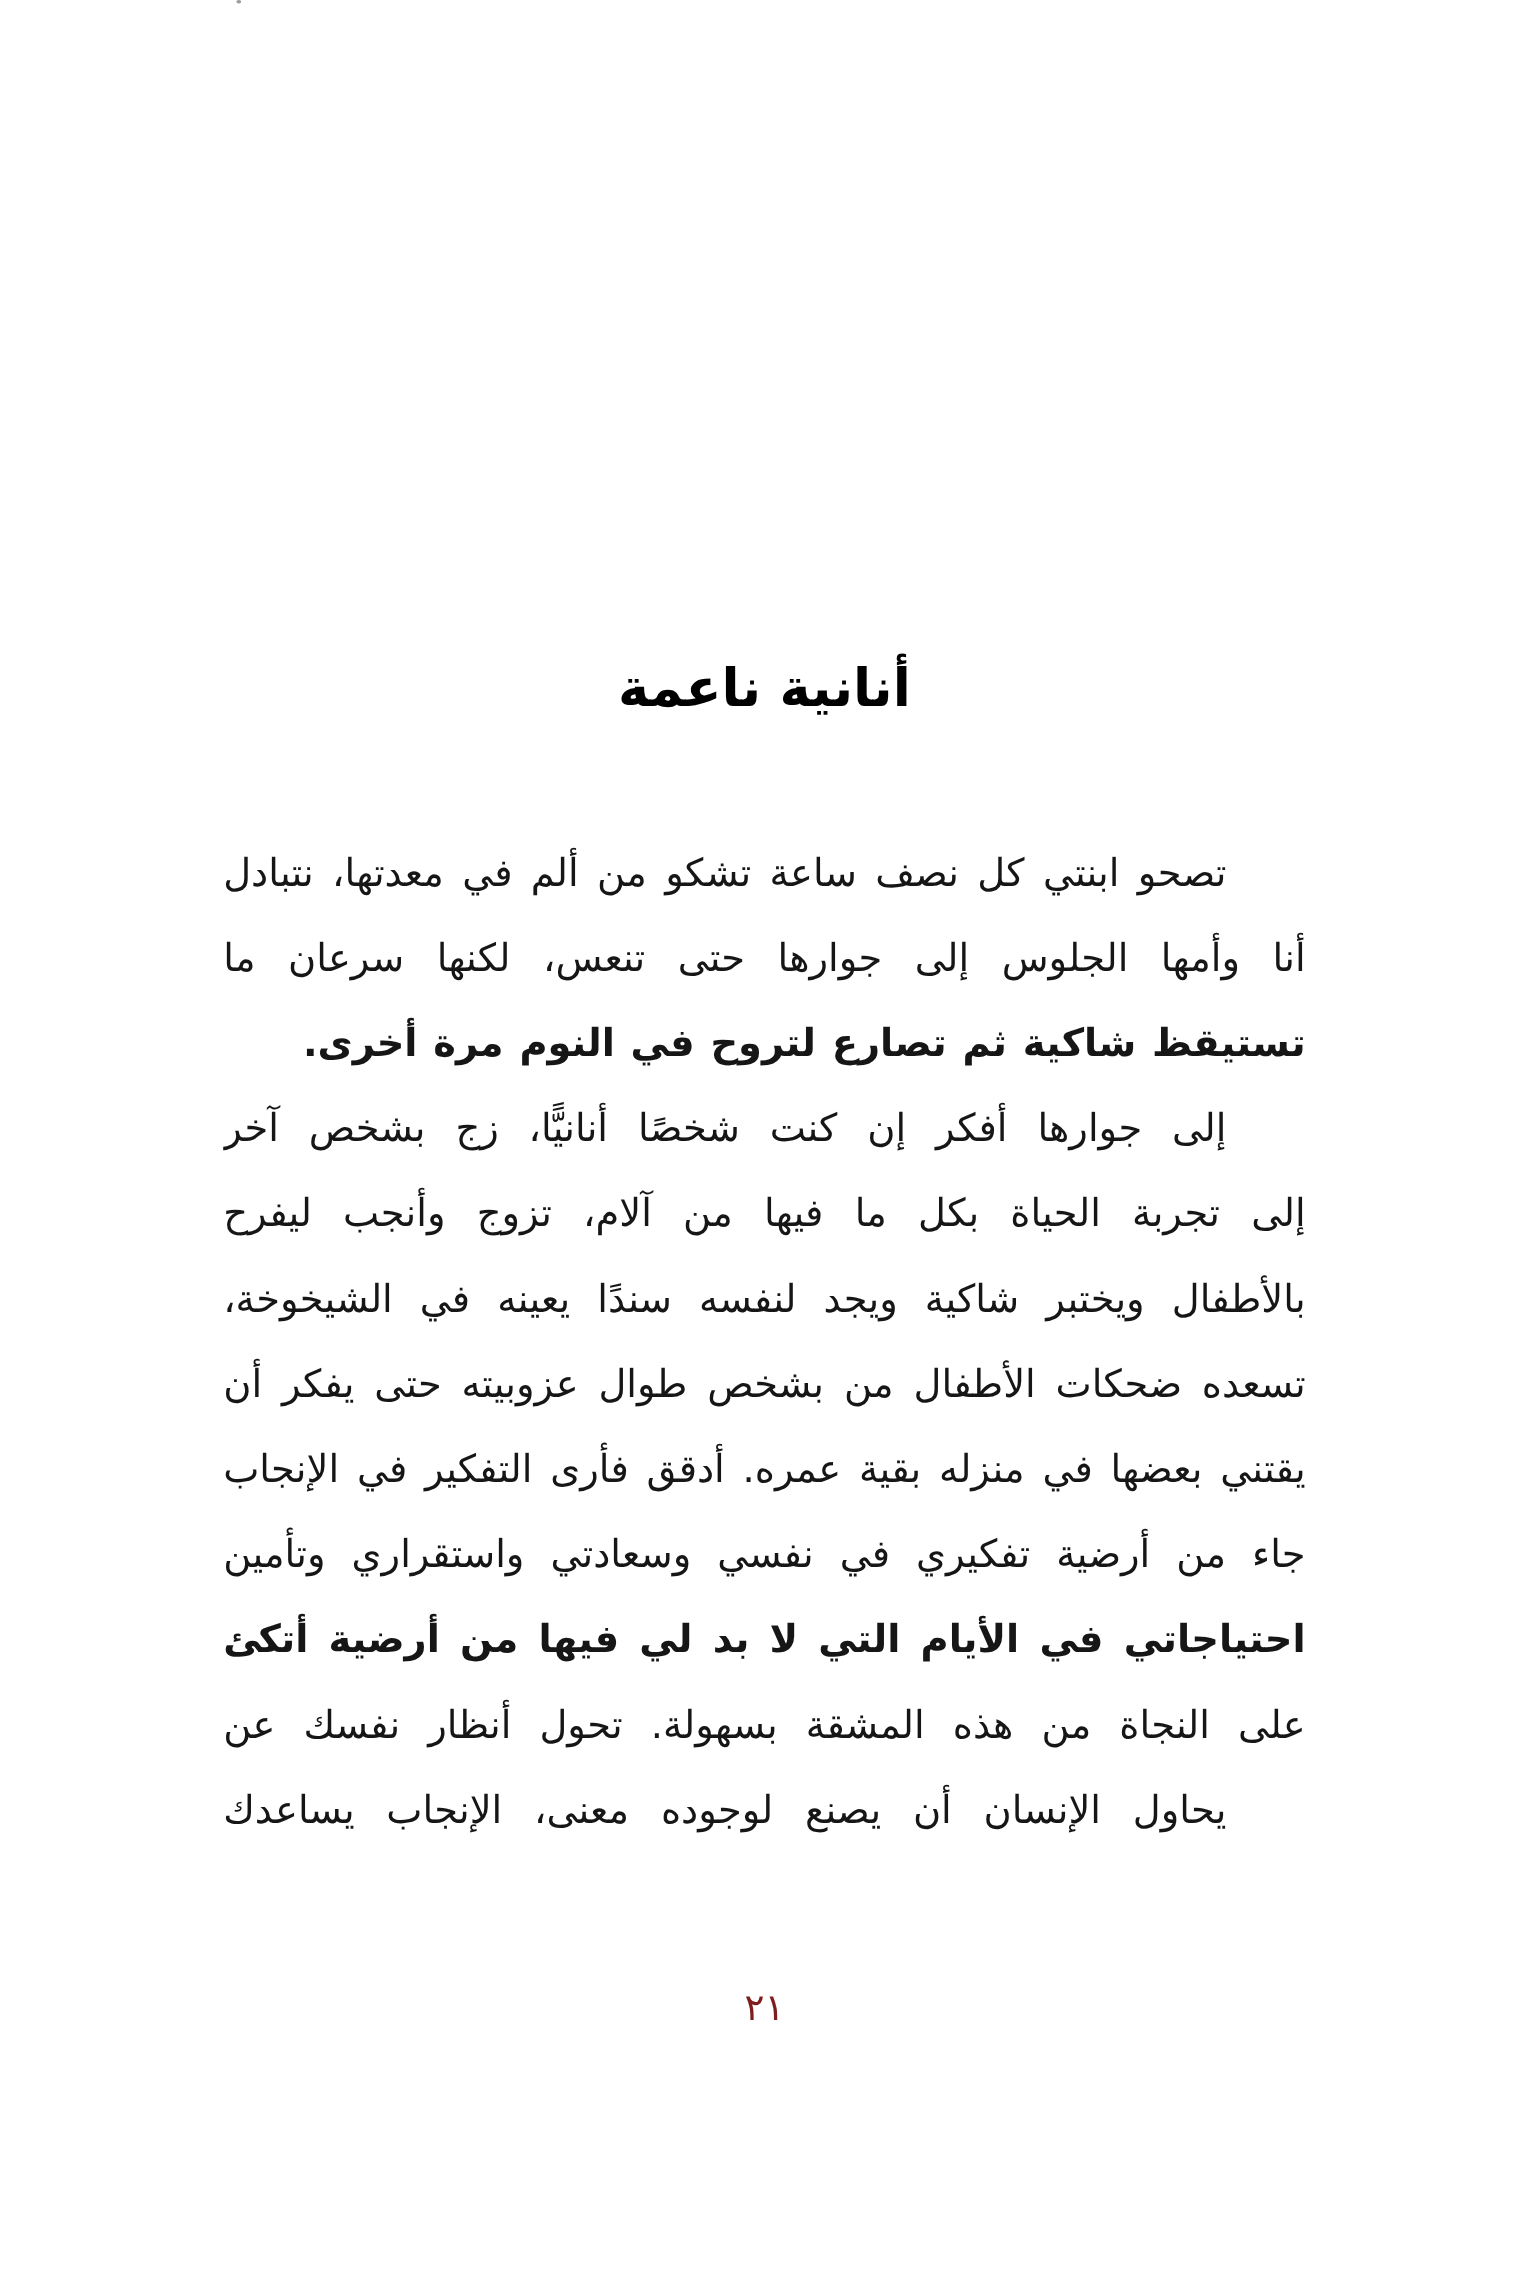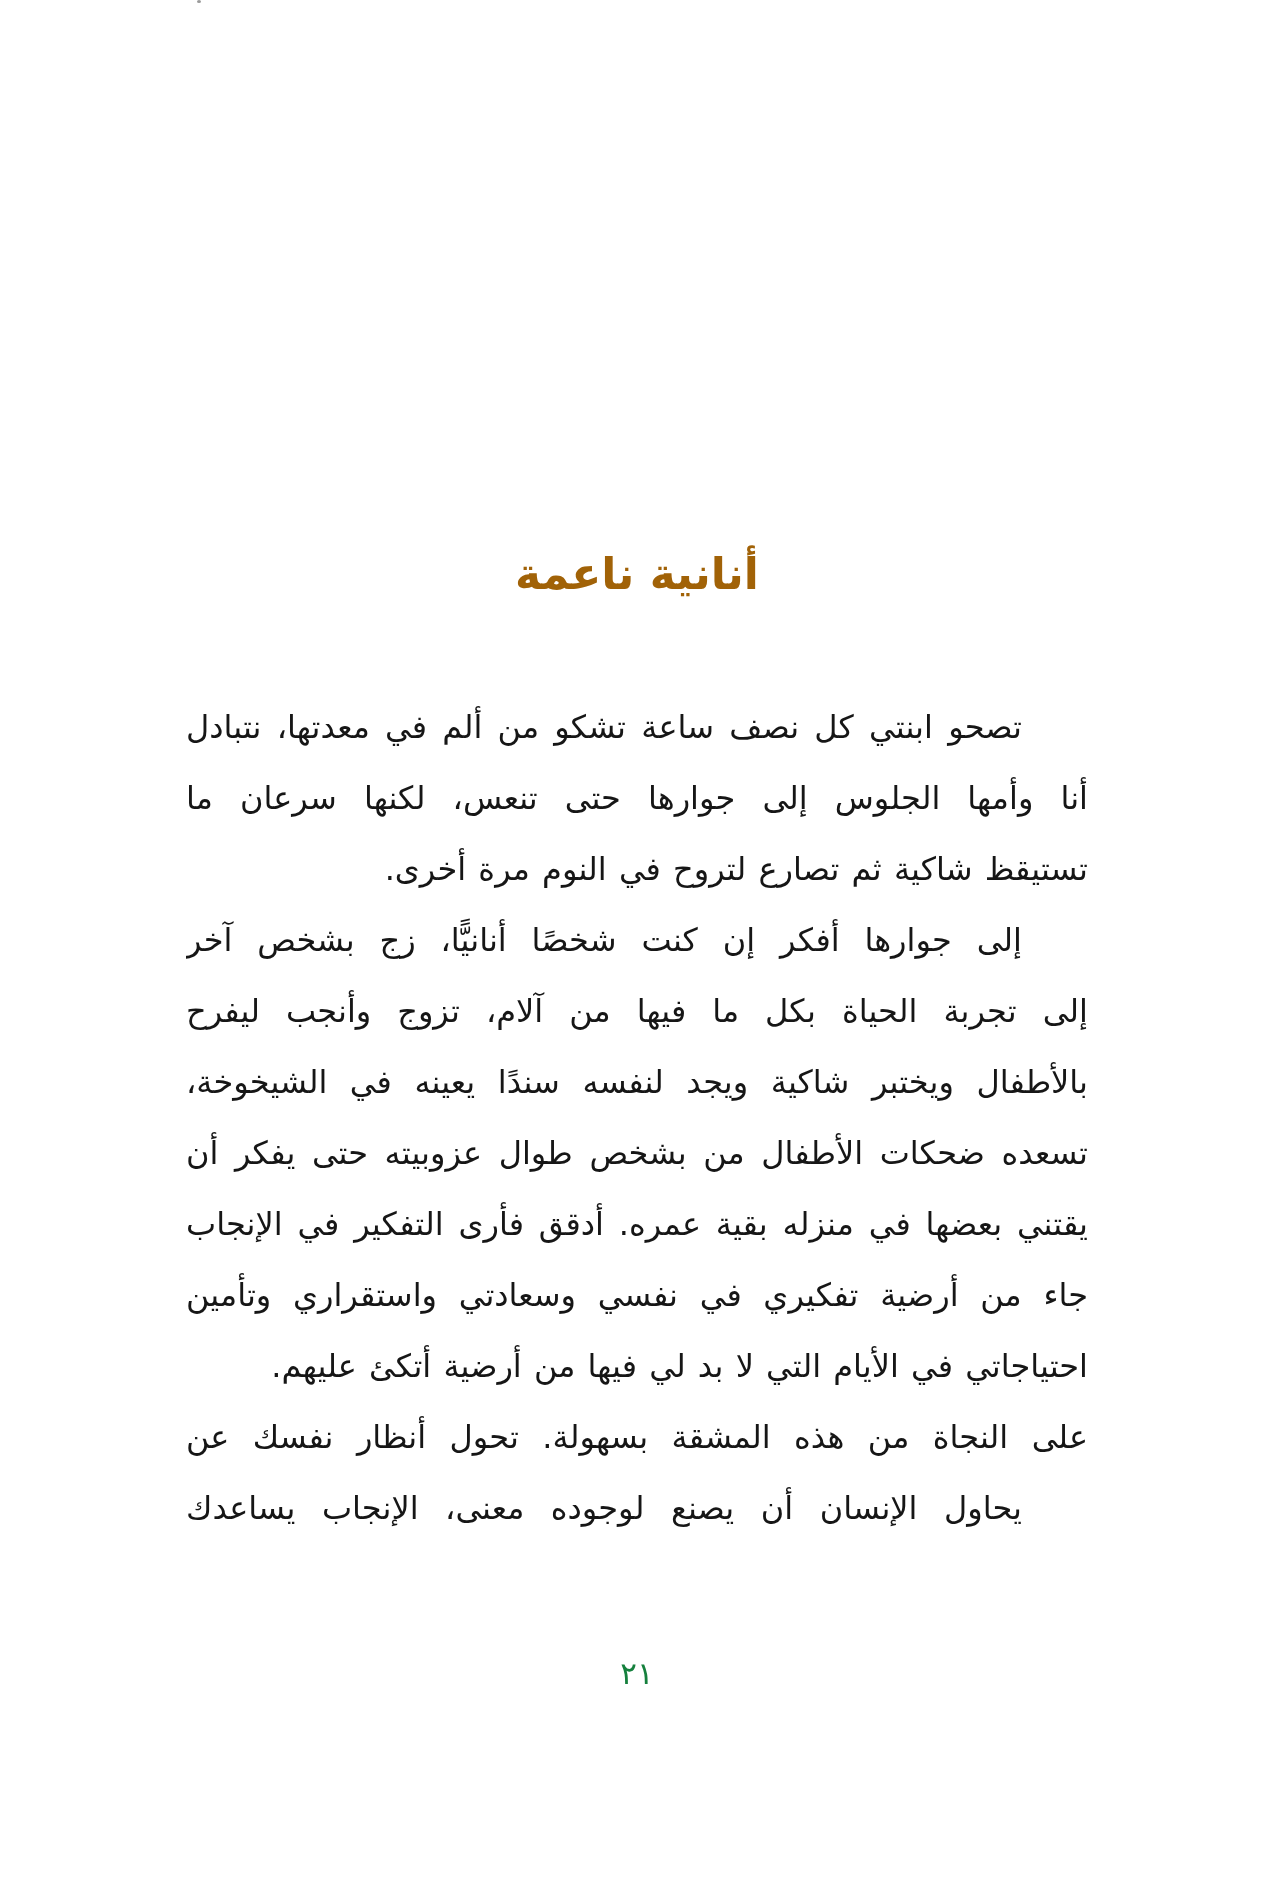--- a/index.html
+++ b/index.html
@@ -29,21 +29,21 @@
     position: absolute;
     top: 548px;
     left: 186px;
     width: 902px;
     margin: 0;
     text-align: center;
     direction: rtl;
     font-size: 44px;
     font-weight: bold;
     line-height: 1.2;
-    color: #a16207;
+    color: #000000;
   }
   .text-block {
     position: absolute;
     top: 692px;
     left: 186px;
     width: 902px;
     direction: rtl;
   }
   .line {
     margin: 0;
@@ -54,33 +54,33 @@
     overflow: hidden;
     text-align: justify;
     text-align-last: justify;
     -moz-text-align-last: justify;
     word-spacing: 2px;
   }
   .line.indent {
     padding-right: 66px;
   }
   .line.para-end {
-    text-align: right;
     text-align-last: right;
+    font-weight: bold;
     -moz-text-align-last: right;
   }
   .page-number {
     position: absolute;
     top: 1655px;
     left: 186px;
     width: 902px;
     text-align: center;
     direction: rtl;
     font-size: 31px;
-    color: #15803d;
+    color: #7f1d1d;
   }
 </style>
 </head>
 <body>
 
 <div class="page">
 
   <div class="scan-speck"></div>
 
   <h1 class="chapter-title">أنانية ناعمة</h1>

